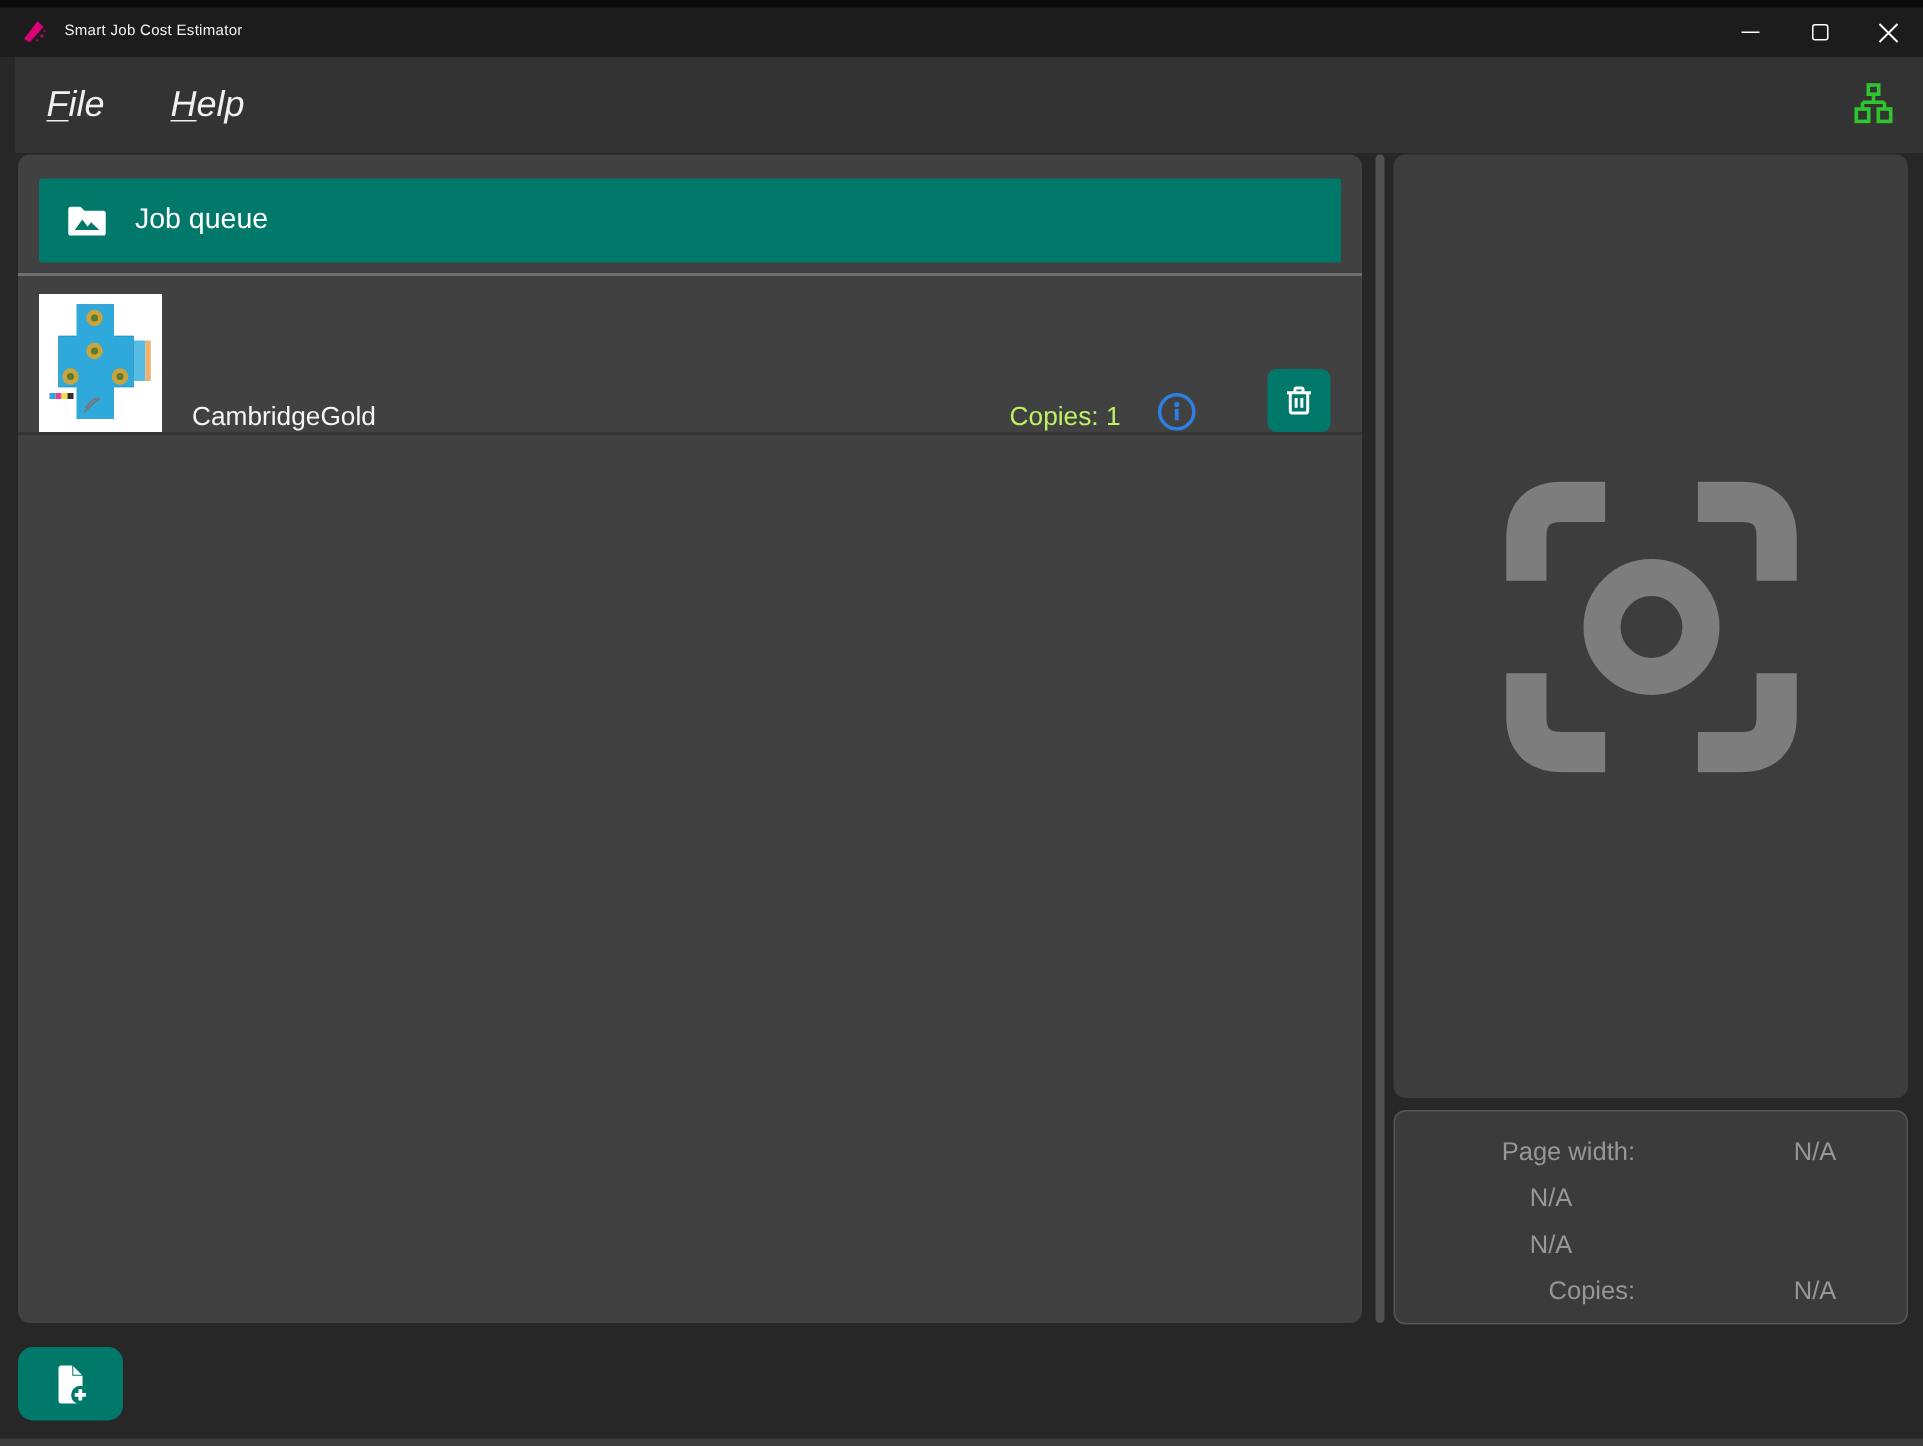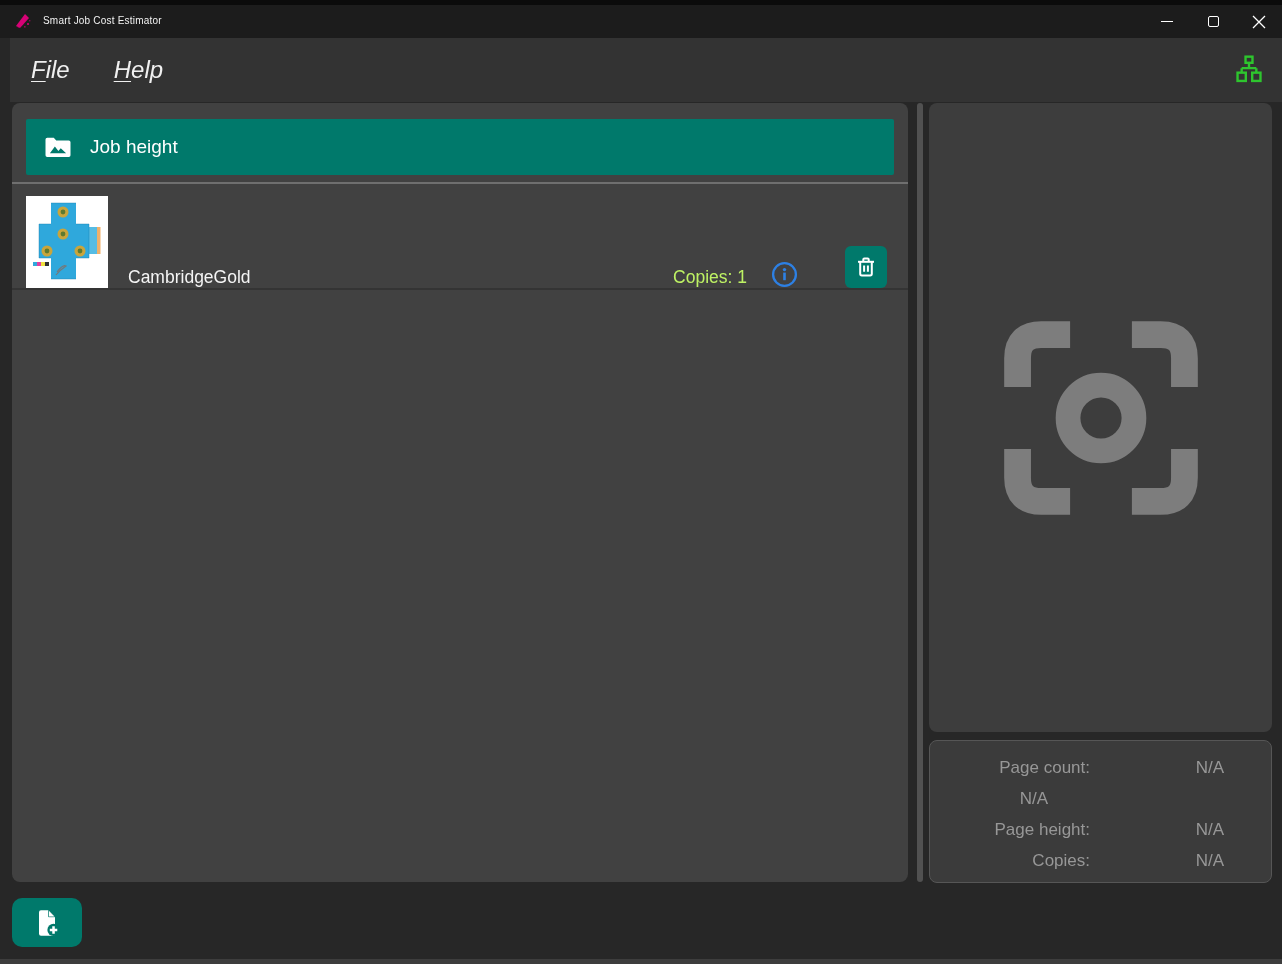--- a/index.html
+++ b/index.html
@@ -150,21 +150,21 @@
     </svg>
   </button>
 </div>
 
 <section class="left-panel">
   <div class="panel-header">
     <svg width="30" height="30" viewBox="0 0 24 24">
       <path d="M2,6 Q2,4.6 3.4,4.6 H8.6 L10.6,6.8 H20.6 Q22,6.8 22,8.2 V18.6 Q22,20 20.6,20 H3.4 Q2,20 2,18.6 Z" fill="#ffffff"></path>
       <path d="M5.5,17 L9.5,11.5 L12.3,15.2 L14.2,12.9 L18.5,17 Z" fill="#00796B"></path>
     </svg>
-    <span class="hdr-label">Job height</span>
+    <span class="hdr-label">Job queue</span>
   </div>
   <div class="header-divider"></div>
 
   <div class="job-row">
     <div class="job-thumb">
       <svg width="82" height="92" viewBox="0 0 82 92">
         <rect x="0" y="0" width="82" height="92" fill="#ffffff"></rect>
         <rect x="13" y="28" width="50" height="34" fill="#2FA8DC"></rect>
         <rect x="25" y="7" width="25" height="76" fill="#2FA8DC"></rect>
         <rect x="63" y="31" width="8" height="27" fill="#56BCE4"></rect>
@@ -226,28 +226,27 @@
         <path d="M9.5,65 L9.5,79 Q9.5,90.5 21,90.5 L35,90.5"></path>
         <path d="M65,90.5 L79,90.5 Q90.5,90.5 90.5,79 L90.5,65"></path>
         <circle cx="50" cy="50" r="16" stroke-width="12"></circle>
       </g>
     </svg>
   </div>
 </section>
 
 <section class="info-panel">
   <div class="info-row">
-    <span class="lbl">Page count:</span>
-    <span class="val">N/A</span>
-  </div>
-  <div class="info-row">
-    <span class="val">N/A</span>
-  </div>
-  <div class="info-row">
-    <span class="lbl">Page height:</span>
+    <span class="lbl">Page width:</span>
+    <span class="val">N/A</span>
+  </div>
+  <div class="info-row">
+    <span class="val">N/A</span>
+  </div>
+  <div class="info-row">
     <span class="val">N/A</span>
   </div>
   <div class="info-row">
     <span class="lbl">Copies:</span>
     <span class="val">N/A</span>
   </div>
 </section>
 
 <button class="add-btn">
   <svg width="32" height="32" viewBox="0 0 24 24">

